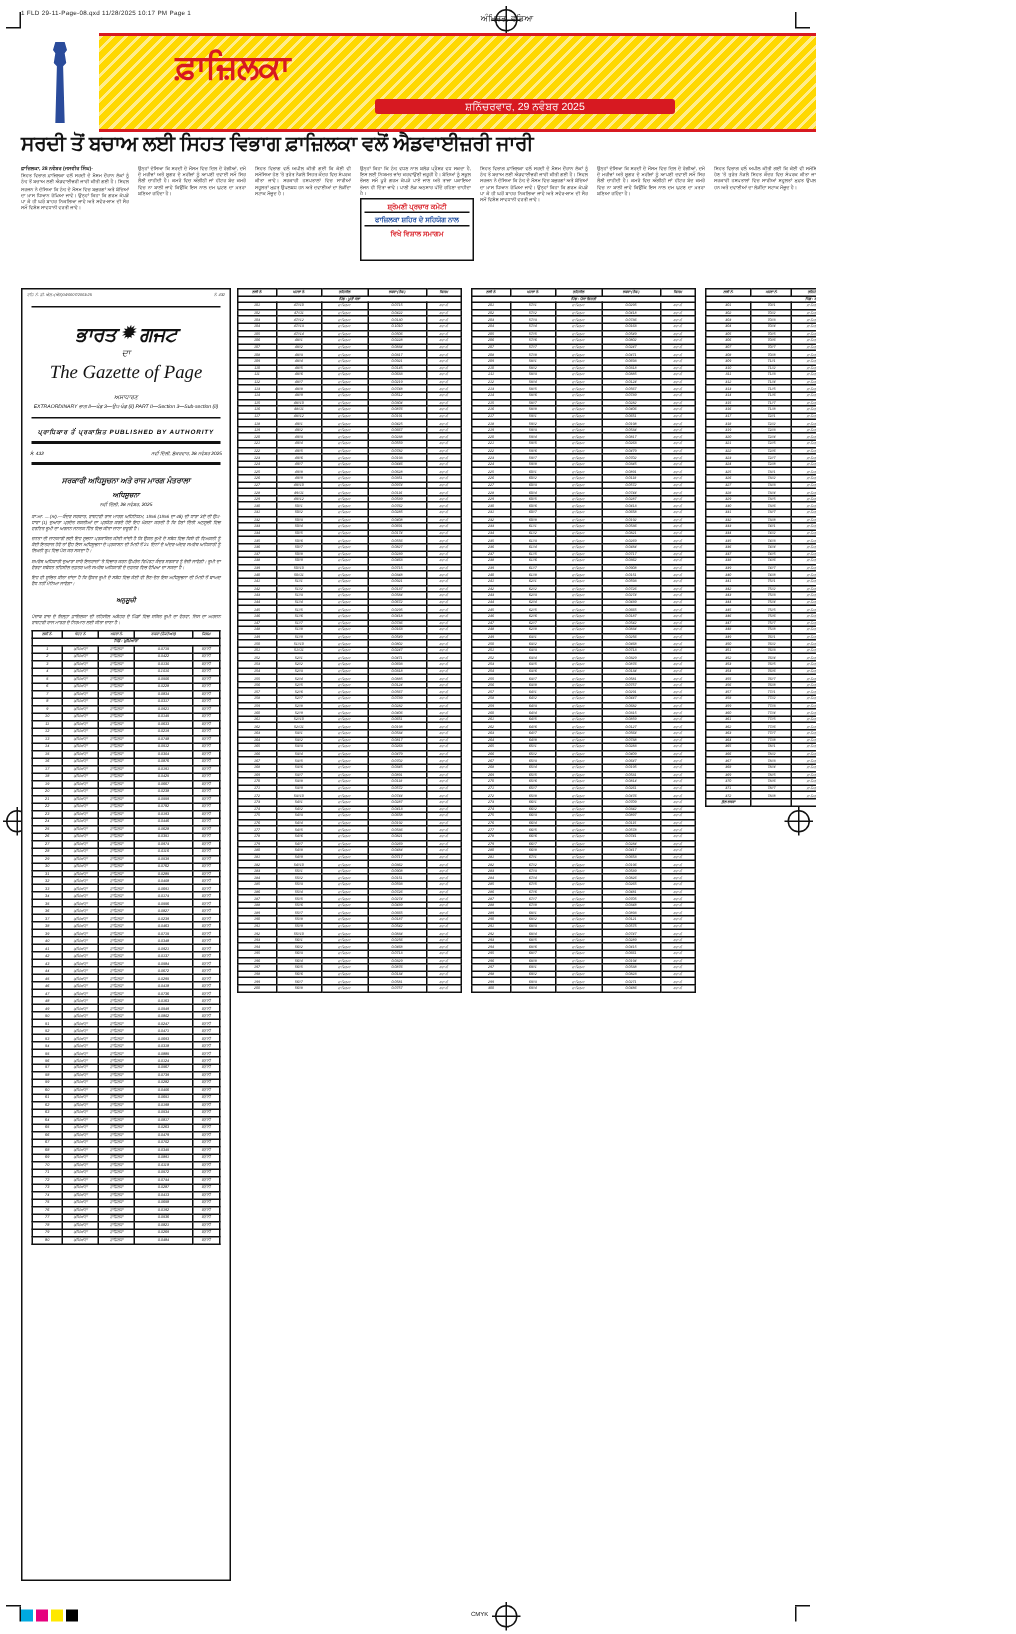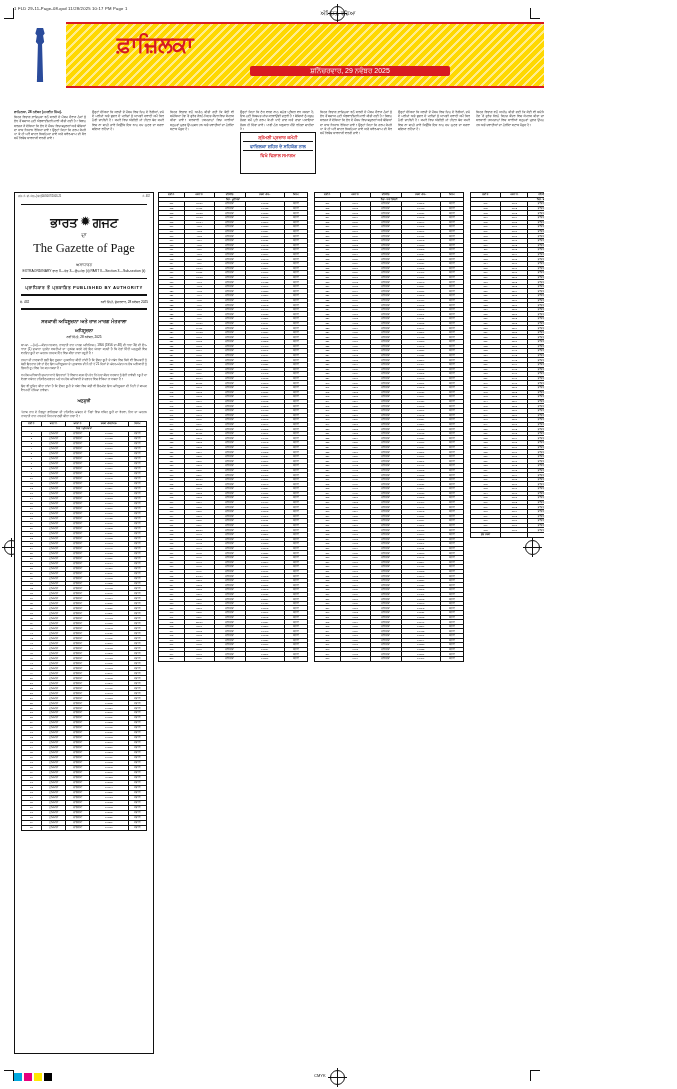--- a/index.html
+++ b/index.html
@@ -87,21 +87,21 @@
   }
   .box-ad .ln{
     display:block;text-align:center;font-size:4.6px;font-weight:bold;color:#111;
     padding:1.5px 0;
   }
   .box-ad .ln.red{color:#d71921;}
   .box-ad .ln.blue{color:#17479e;}
   .box-ad .sep{height:1px;background:#111;margin:0 2px;}
 
   
-  .main{position:absolute;left:14px;top:192px;width:648px;height:860px;}
+  .main{position:absolute;left:14px;top:192px;width:648px;height:860px;font-style:italic;}
 
   
   .gazette{
     position:absolute;left:0;top:0;width:138px;height:860px;border:1px solid #111;
     background:#fff;overflow:hidden;
   }
   .gz-topbar{font-size:2.6px;padding:2px 3px;color:#333;display:flex;justify-content:space-between;}
   .gz-emblem{
     text-align:center;font-size:13px;font-weight:bold;color:#111;margin-top:10px;letter-spacing:-.3px;
   }
@@ -182,20 +182,21 @@
     </div>
     <div class="mh-logo-right">
       <div class="tower"></div>
     </div>
     <div class="mh-title-l">ਫ਼ਾਜ਼ਿਲਕਾ</div>
     <div class="mh-date">ਸ਼ਨਿੱਚਰਵਾਰ, 29 ਨਵੰਬਰ 2025</div>
     <div class="mh-pageno">8</div>
   </div>
 
   <div class="headline-row">
+    <div class="hl-left">ਸਰਦੀ ਤੋਂ ਬਚਾਅ ਲਈ ਸਿਹਤ ਵਿਭਾਗ ਫ਼ਾਜ਼ਿਲਕਾ ਵਲੋਂ ਐਡਵਾਈਜ਼ਰੀ ਜਾਰੀ</div>
   </div>
 
   <div class="topcols">
     <div class="tc" style="left:0;width:72px;height:78px;">
       <span class="byline">ਫ਼ਾਜ਼ਿਲਕਾ, 28 ਨਵੰਬਰ (ਜਸਵੀਰ ਸਿੰਘ)-</span>
       <p>ਸਿਹਤ ਵਿਭਾਗ ਫ਼ਾਜ਼ਿਲਕਾ ਵਲੋਂ ਸਰਦੀ ਦੇ ਮੌਸਮ ਦੌਰਾਨ ਲੋਕਾਂ ਨੂੰ ਠੰਢ ਤੋਂ ਬਚਾਅ ਲਈ ਐਡਵਾਈਜ਼ਰੀ ਜਾਰੀ ਕੀਤੀ ਗਈ ਹੈ। ਸਿਵਲ ਸਰਜਨ ਨੇ ਦੱਸਿਆ ਕਿ ਠੰਢ ਦੇ ਮੌਸਮ ਵਿਚ ਬਜ਼ੁਰਗਾਂ ਅਤੇ ਬੱਚਿਆਂ ਦਾ ਖ਼ਾਸ ਧਿਆਨ ਰੱਖਿਆ ਜਾਵੇ। ਉਨ੍ਹਾਂ ਕਿਹਾ ਕਿ ਗਰਮ ਕੱਪੜੇ ਪਾ ਕੇ ਹੀ ਘਰੋਂ ਬਾਹਰ ਨਿਕਲਿਆ ਜਾਵੇ ਅਤੇ ਸਵੇਰ-ਸ਼ਾਮ ਦੀ ਸੈਰ ਸਮੇਂ ਵਿਸ਼ੇਸ਼ ਸਾਵਧਾਨੀ ਵਰਤੀ ਜਾਵੇ।</p>
     </div>
     <div class="tc" style="left:78px;width:72px;height:78px;">
       <p>ਉਨ੍ਹਾਂ ਦੱਸਿਆ ਕਿ ਸਰਦੀ ਦੇ ਮੌਸਮ ਵਿਚ ਦਿਲ ਦੇ ਰੋਗੀਆਂ, ਦਮੇ ਦੇ ਮਰੀਜ਼ਾਂ ਅਤੇ ਸ਼ੂਗਰ ਦੇ ਮਰੀਜ਼ਾਂ ਨੂੰ ਆਪਣੀ ਦਵਾਈ ਸਮੇਂ ਸਿਰ ਲੈਣੀ ਚਾਹੀਦੀ ਹੈ। ਕਮਰੇ ਵਿਚ ਅੰਗੀਠੀ ਜਾਂ ਹੀਟਰ ਬੰਦ ਕਮਰੇ ਵਿਚ ਨਾ ਬਾਲੀ ਜਾਵੇ ਕਿਉਂਕਿ ਇਸ ਨਾਲ ਦਮ ਘੁਟਣ ਦਾ ਖ਼ਤਰਾ ਬਣਿਆ ਰਹਿੰਦਾ ਹੈ।</p>
     </div>

